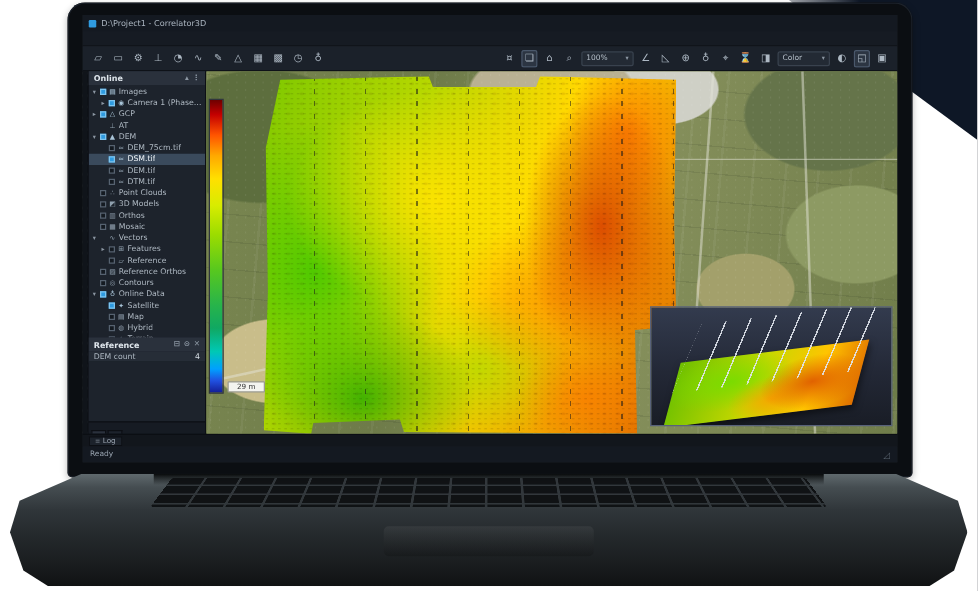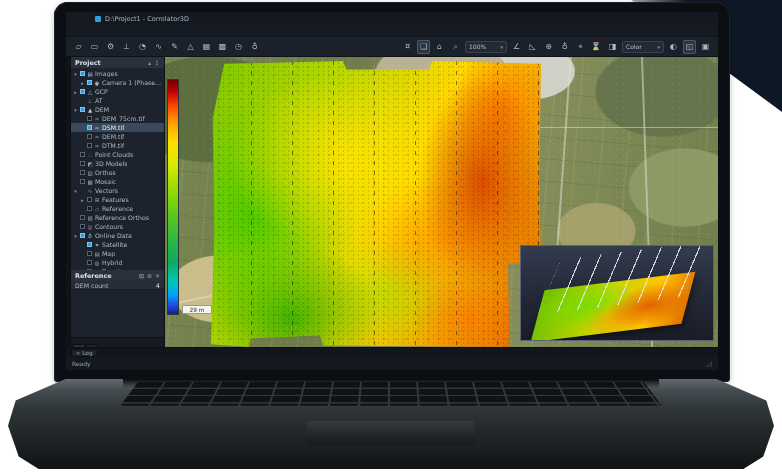--- a/index.html
+++ b/index.html
@@ -27,21 +27,21 @@
       repeating-linear-gradient(180deg,#0d0f11 0 9px, #31373b 9px 11px); opacity:.95; }
   .trackpad { position:absolute; left:39%; top:42px; width:22%; height:24px; border-radius:4px;
     background:linear-gradient(180deg,rgba(255,255,255,.06),rgba(0,0,0,.18)); }
 
   
   .screen { position:absolute; left:66px; top:12px; width:652px; height:358px;
     background:#171b21; overflow:hidden; display:flex; flex-direction:column;
     color:#c3ccd6; font-size:7px; }
 
   .titlebar { height:13px; background:#141921; display:flex; align-items:center; gap:4px;
-    padding:0 5px; flex:0 0 auto;margin-left:24px; }
+    padding:0 5px; flex:0 0 auto; }
   .appicon { width:6px; height:6px; background:#2f9be0; border-radius:1px; }
   .title-text { font-size:6.5px; color:#aab4bf; white-space:nowrap; }
 
   .menubar { height:12px; background:#161b23; display:flex; align-items:center; gap:9px;
     padding:0 8px; flex:0 0 auto; border-bottom:1px solid #10141a; }
   .menu-item { font-size:6.3px; color:#9aa4b0; letter-spacing:.2px; cursor:default; }
   .menu-item.disabled { color:#4d5560; }
 
   .toolbar { height:20px; background:#1b212a; display:flex; align-items:center;
     padding:0 6px; flex:0 0 auto; border-bottom:1px solid #0e1218; }
@@ -321,21 +321,21 @@
 
           </span>
         </div>
     </div>
 
     <div class="main">
       <div class="activity"></div>
 
       <div class="sidepanel">
         <div class="panel-header">
-          <span>Project</span>
+          <span>Online</span>
           <span class="hspace"></span>
           <span style="display:flex">
 
           <span class="hicon">▴</span>
               <span class="hicon">⋮</span>
             </span>
         </div>
 
         <div class="tree">
 

